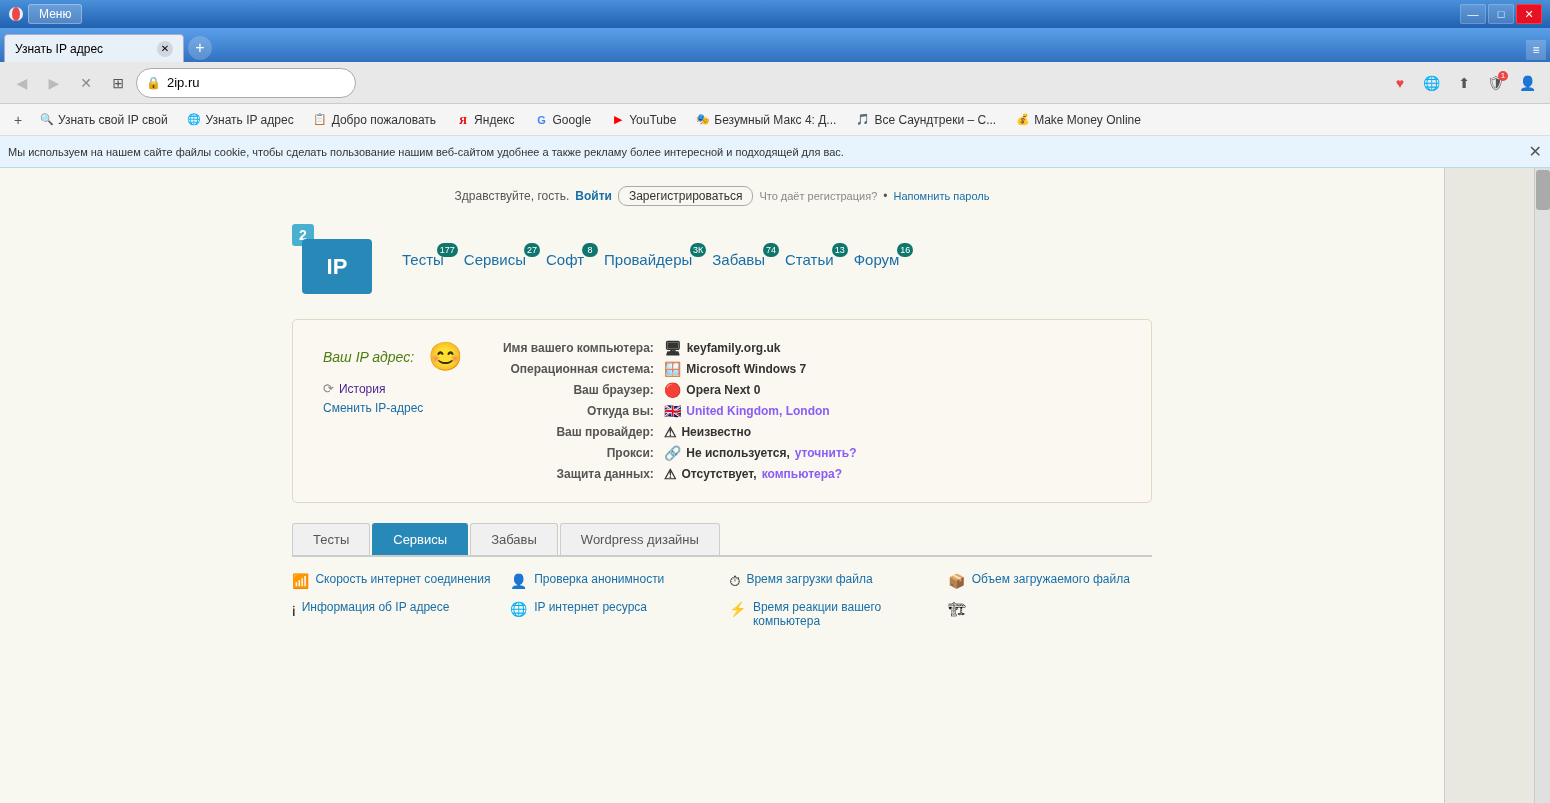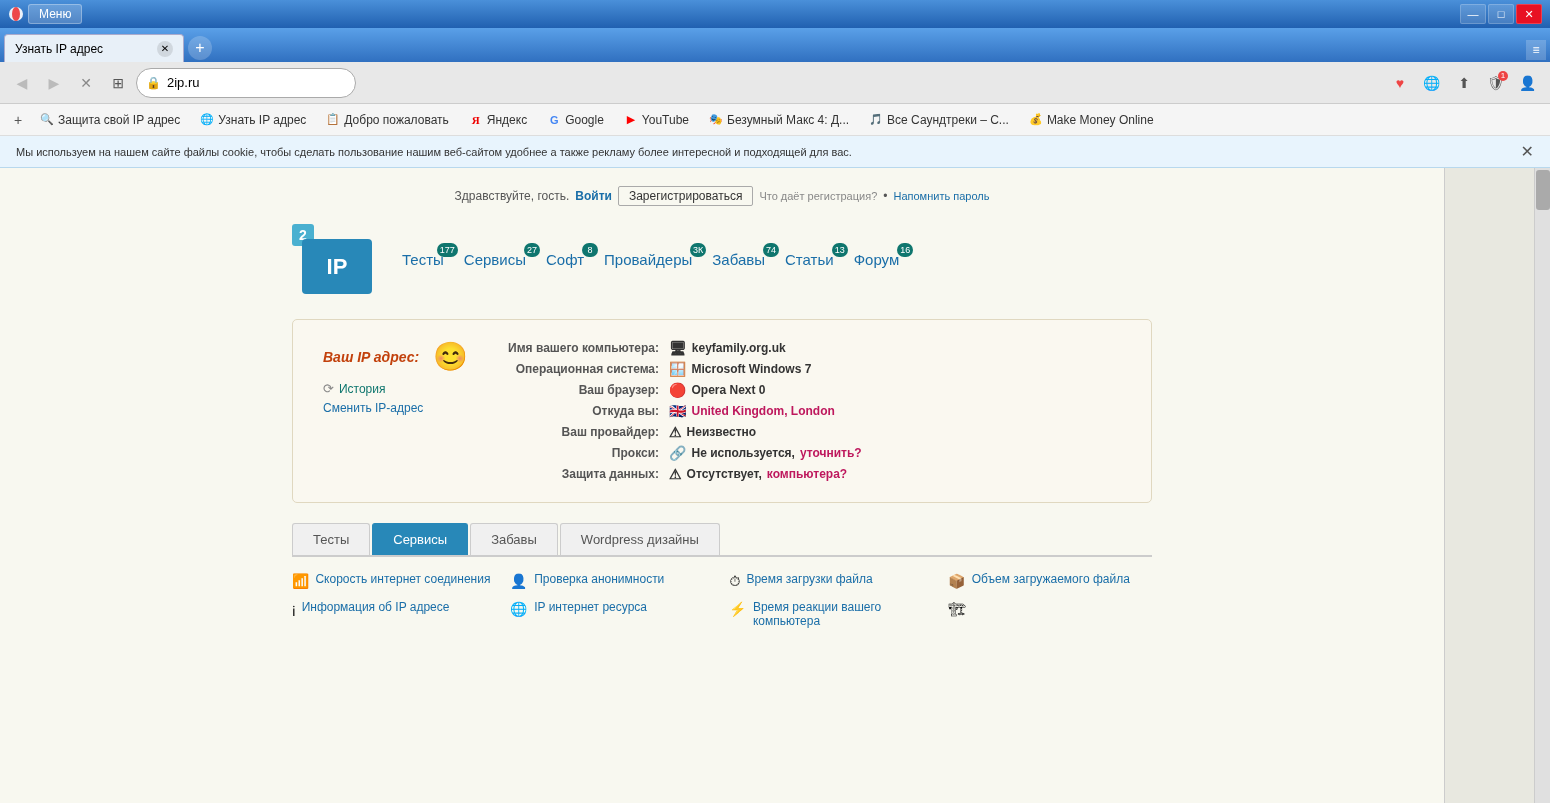--- a/index.html
+++ b/index.html
@@ -185,21 +185,21 @@
     .bm-icon {
       width: 14px; height: 14px;
       display: flex; align-items: center; justify-content: center;
       font-size: 11px;
     }
 
     
     .cookie-notice {
       background: #e8f4fd;
       border-bottom: 1px solid #b8d8ed;
-      padding: 6px 16px;
+      padding: 6px 8px;
       font-size: 11px;
       color: #333;
       display: flex;
       align-items: center;
       justify-content: space-between;
     }
     .cookie-close {
       font-size: 16px;
       cursor: pointer;
       color: #555;
@@ -249,21 +249,21 @@
     .login-link {
       color: #1a6ea8;
       text-decoration: none;
       cursor: pointer;
       font-weight: bold;
     }
     .register-btn {
       background: none;
       border: 1px solid #aaa;
       padding: 2px 10px;
-      border-radius: 2px;
+      border-radius: 9px;
       cursor: pointer;
       font-size: 12px;
       color: #333;
     }
     .login-hint { color: #888; font-size: 11px; }
     .remind-link { color: #1a6ea8; font-size: 11px; text-decoration: none; text-align: center; }
 
     
     .logo-nav {
       display: flex;
@@ -331,32 +331,31 @@
       border: 1px solid #e0d8c0;
       border-radius: 5px;
       padding: 20px 30px;
       margin: 15px 0;
       display: flex;
       gap: 40px;
     }
     .ip-left { flex: 0 0 auto; }
     .ip-label {
       font-size: 14px;
-      color: #c2410c;
+      color: #4d7c0f;
       font-style: italic;
-      font-weight: bold;
     }
     .ip-address {
       font-size: 36px;
       font-weight: bold;
       color: #222;
       margin: 5px 0;
     }
     .ip-history {
-      color: #0f766e;
+      color: #4c1d95;
       font-size: 12px;
       cursor: pointer;
     }
     .ip-change {
       color: #1a6ea8;
       font-size: 12px;
       cursor: pointer;
       display: block;
       margin-top: 5px;
     }
@@ -367,21 +366,21 @@
       gap: 5px 10px;
       align-items: center;
       font-size: 12px;
       font-weight: bold;
     }
     .ip-row-label { color: #555; text-align: right; }
     .ip-row-value {
       display: flex; align-items: center; gap: 5px;
       color: #333;
     }
-    .ip-row-value a { color: #be185d; text-decoration: none; }
+    .ip-row-value a { color: #8b5cf6; text-decoration: none; }
     .val-icon { font-size: 14px; }
 
     
     .tabs-row {
       display: flex;
       gap: 0;
       margin-top: 20px;
       border-bottom: 2px solid #ccc;
     }
     .content-tab {
@@ -470,21 +469,21 @@
       <span style="position:absolute;top:2px;right:2px;background:#e44;color:white;font-size:8px;border-radius:50%;width:10px;height:10px;display:flex;align-items:center;justify-content:center;">1</span>
     </button>
     <button class="nav-icon-btn">👤</button>
   </div>
 </div>
 
 <div class="bookmarks-bar">
   <div class="bm-add">+</div>
   <div class="bm-item">
     <span class="bm-icon">🔍</span>
-    <span>Защита свой IP адрес</span>
+    <span>Узнать свой IP свой</span>
   </div>
   <div class="bm-item">
     <span class="bm-icon">🌐</span>
     <span>Узнать IP адрес</span>
   </div>
   <div class="bm-item">
     <span class="bm-icon">📋</span>
     <span>Добро пожаловать</span>
   </div>
   <div class="bm-item">

